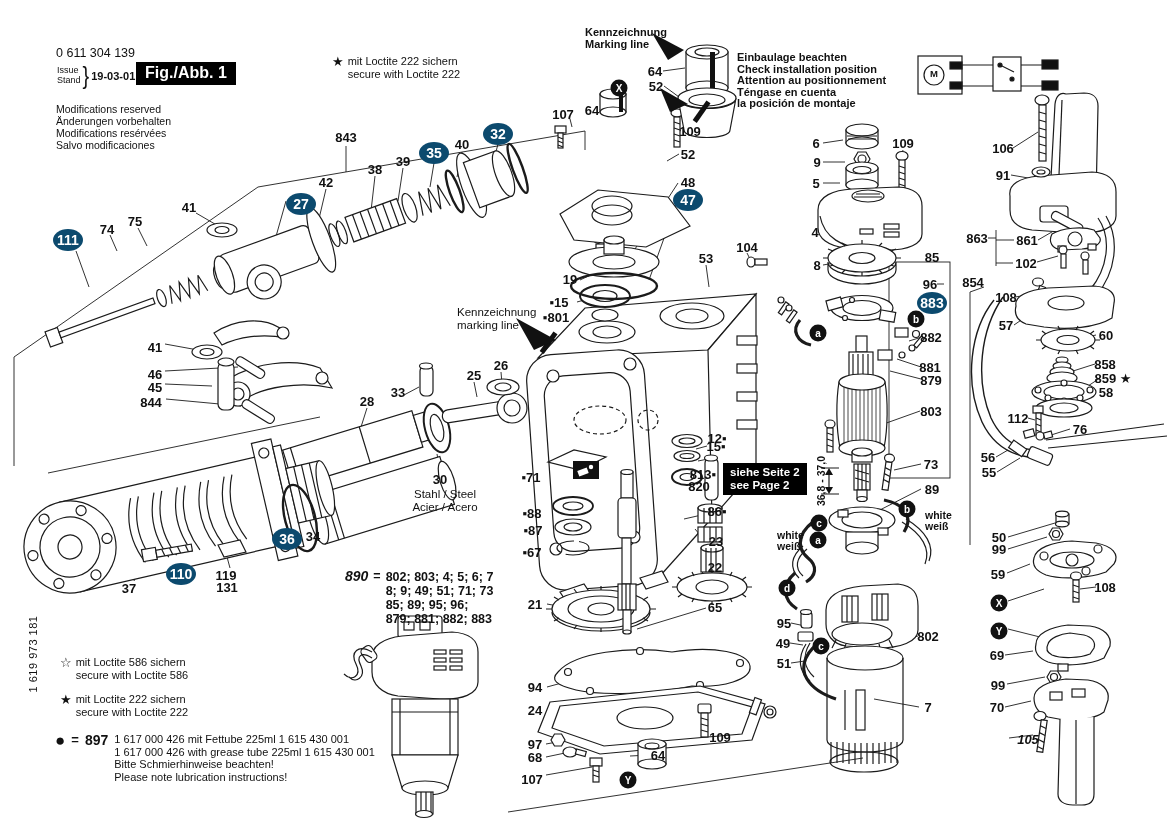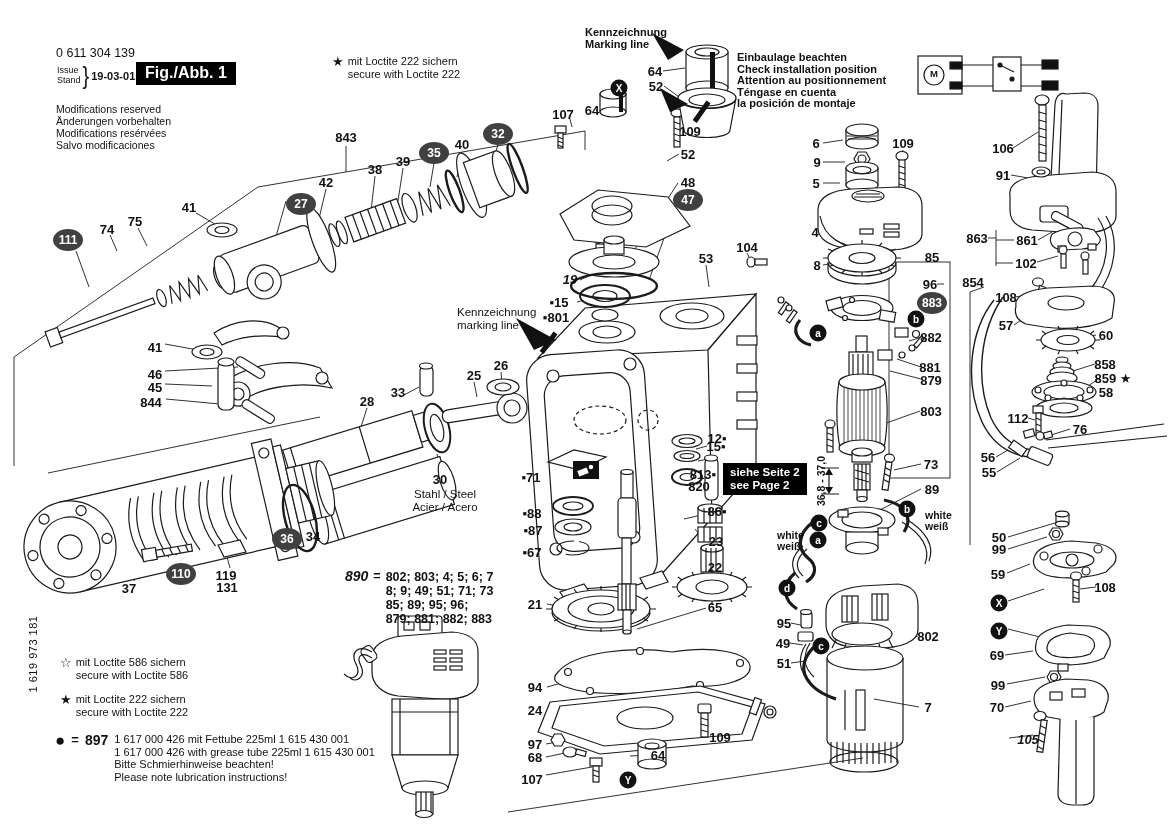--- a/index.html
+++ b/index.html
@@ -31,21 +31,21 @@
   .g890 .lbl{font-size:14px;font-style:italic;}
   .g890 .eq{font-size:12.5px;}
   .g890 .lines{font-size:12.5px;line-height:14px;}
   .n897{left:55px;top:733px;display:flex;gap:6px;align-items:flex-start;}
   .n897 .dot{font-size:17px;line-height:15px;}
   .n897 .eq{font-size:13px;font-weight:bold;line-height:14px;}
   .n897 .lbl{font-size:14px;font-weight:bold;line-height:14px;}
   .n897 .lines{font-size:11px;line-height:12.5px;}
   .motor-m{left:927px;top:68px;width:14px;text-align:center;font-size:9.5px;font-weight:bold;}
   .co{position:absolute;transform:translate(-50%,-50%);font-weight:bold;font-size:13px;color:#111;white-space:nowrap;z-index:5;}
-  .co.c{background:#404040;color:#fff;border-radius:50%;width:30px;height:22px;display:flex;align-items:center;justify-content:center;font-size:12px;}
+  .co.c{background:#0c4a6e;color:#fff;border-radius:50%;width:30px;height:22px;display:flex;align-items:center;justify-content:center;font-size:14px;}
   .co.l{background:#111;color:#fff;border-radius:50%;width:17px;height:17px;display:flex;align-items:center;justify-content:center;font-size:10px;}
 </style>
 </head>
 <body>
 
 <div class="stage">
 
 <svg class="art" width="1169" height="826" viewBox="0 0 1169 826">
 
   <g stroke="#1b1b1b" stroke-width="0.9" fill="none">
@@ -666,21 +666,21 @@
       <div class="co p" style="left: 398px; top: 392px;">33</div>
       <div class="co p" style="left: 474px; top: 375px;">25</div>
       <div class="co p" style="left: 501px; top: 365px;">26</div>
       <div class="co p" style="left: 440px; top: 479px;">30</div>
       <div class="co c" style="left: 287px; top: 539px;">36</div>
       <div class="co p" style="left: 313px; top: 536px;">34</div>
       <div class="co p" style="left: 129px; top: 588px;">37</div>
       <div class="co c" style="left: 181px; top: 574px;">110</div>
       <div class="co p" style="left: 226px; top: 575px;">119</div>
       <div class="co p" style="left: 227px; top: 587px;">131</div>
-      <div class="co p" style="left: 570px; top: 279px; font-style: italic;">19</div>
+      <div class="co p" style="left: 570px; top: 279px;">19</div>
       <div class="co p" style="left: 559px; top: 302px;">▪15</div>
       <div class="co p" style="left: 556px; top: 317px;">▪801</div>
       <div class="co p" style="left: 706px; top: 258px;">53</div>
       <div class="co p" style="left: 747px; top: 247px;">104</div>
       <div class="co p" style="left: 563px; top: 114px;">107</div>
       <div class="co p" style="left: 592px; top: 110px;">64</div>
       <div class="co l" style="left: 619px; top: 88px;">X</div>
       <div class="co p" style="left: 655px; top: 71px;">64</div>
       <div class="co p" style="left: 656px; top: 86px;">52</div>
       <div class="co p" style="left: 690px; top: 131px;">109</div>

